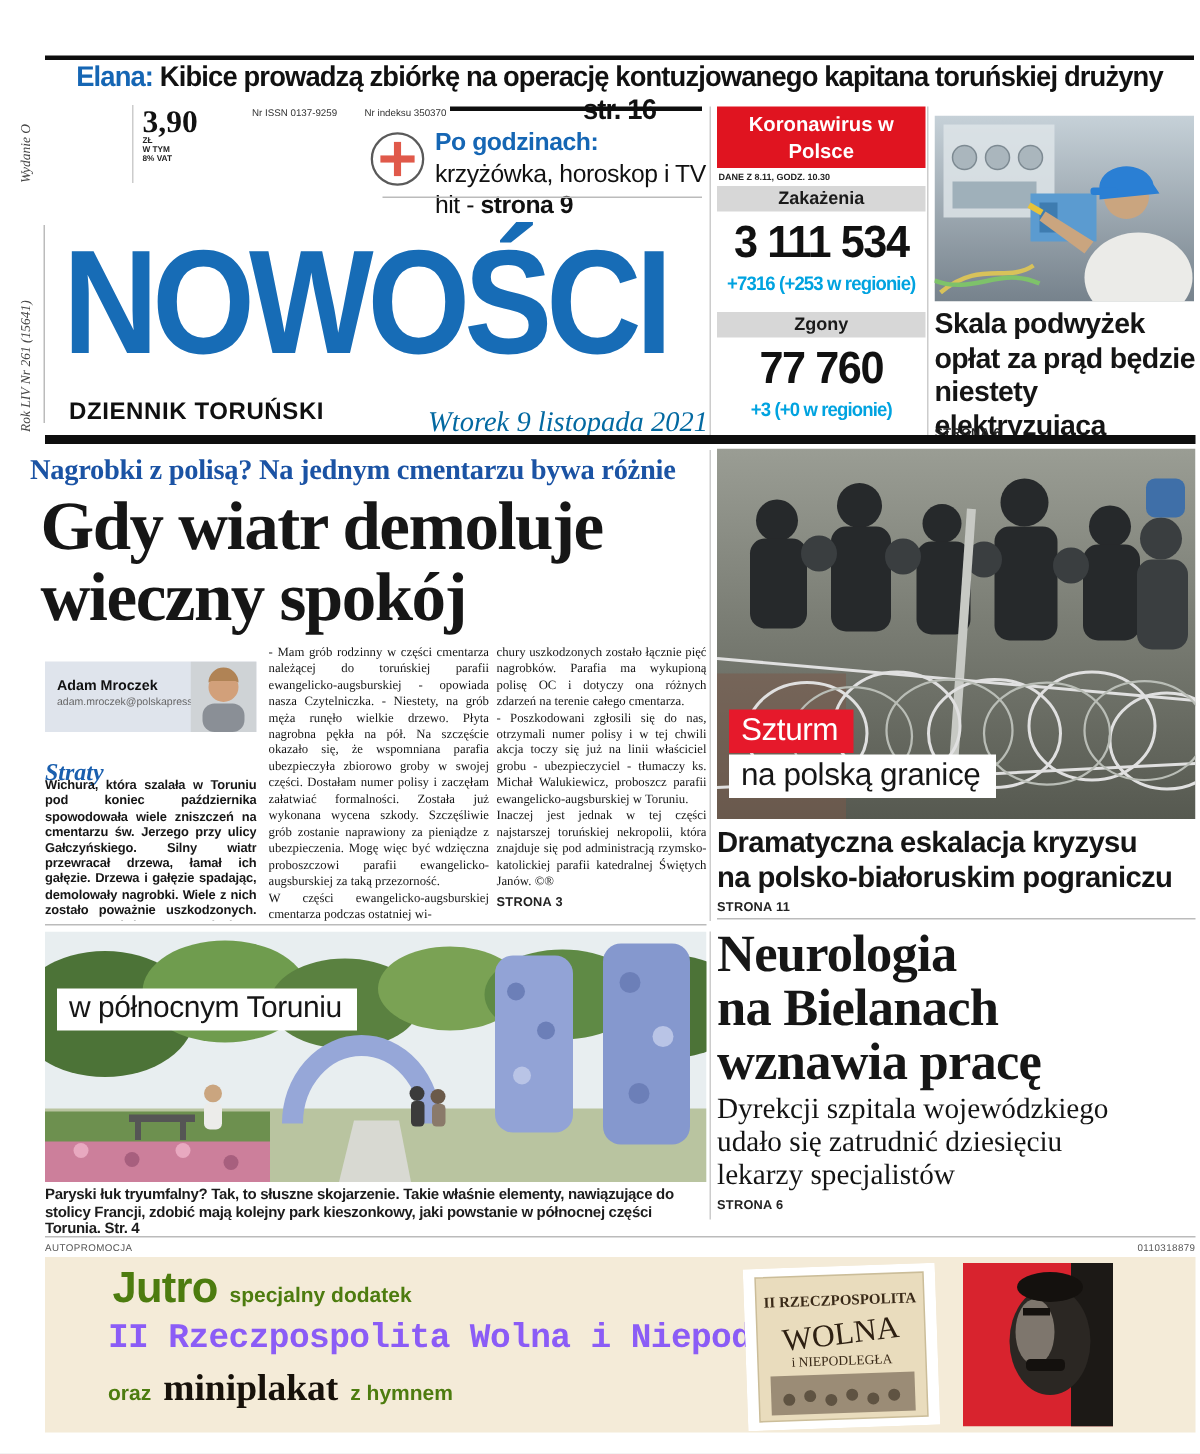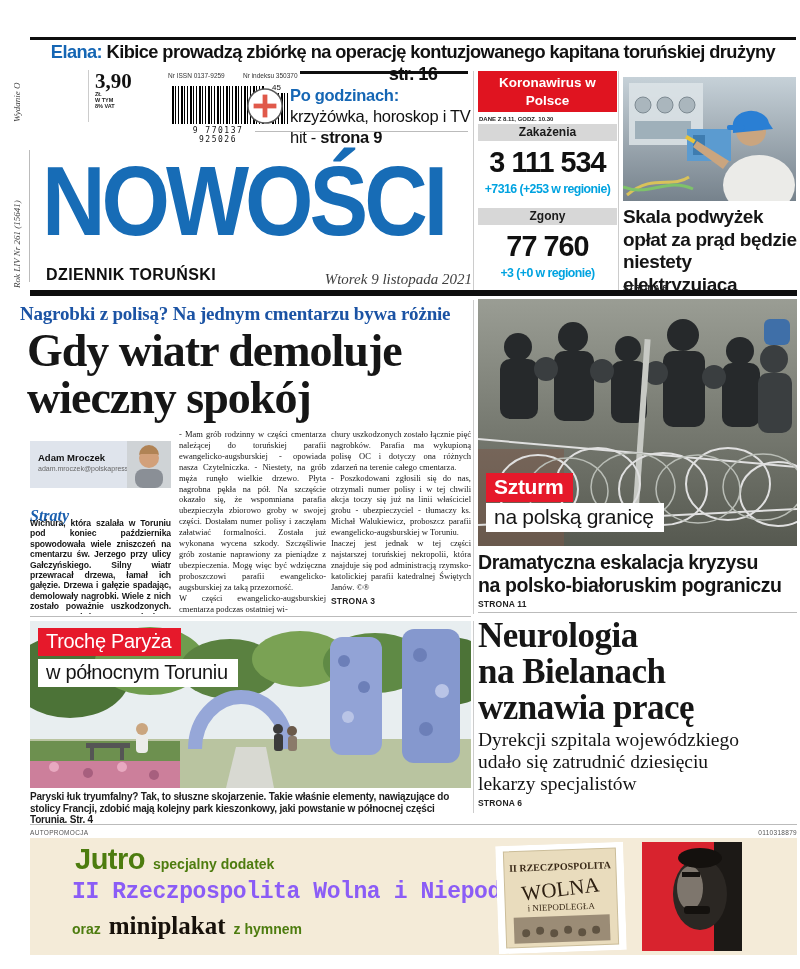--- a/index.html
+++ b/index.html
@@ -46,21 +46,21 @@
   .covid .delta{position:absolute;left:0;width:139px;text-align:center;font-weight:bold;
               font-size:13px;letter-spacing:-0.6px;color:#00a3e0;transform:scaleX(0.95);transform-origin:center;}
 
   .story-hd-sans{font-weight:bold;font-size:19px;line-height:22.5px;letter-spacing:-0.4px;color:#151515;}
   .pageref{font-weight:bold;font-size:8.5px;color:#222;letter-spacing:0.2px;}
 
   
   .logo{font-weight:bold;font-size:88px;line-height:96px;letter-spacing:-4px;color:#176cb6;
         transform:scaleY(1.12);transform-origin:top left;}
   .tagline{font-weight:bold;font-size:16px;letter-spacing:0.4px;color:#101010;}
-  .dateline{font-family:"Liberation Serif",serif;font-style:italic;font-size:15px;color:#404040;}
+  .dateline{font-family:"Liberation Serif",serif;font-style:italic;font-size:19px;color:#0369a1;}
 
   
   .kicker{font-family:"Liberation Serif",serif;font-weight:bold;font-size:19px;
           letter-spacing:-0.2px;color:#1b53a4;}
   .headline-serif{font-family:"Liberation Serif",serif;font-weight:bold;color:#161616;}
   .main-hl{font-size:46px;line-height:47px;letter-spacing:-1px;}
   .author-card{background:#dfe4ec;}
   .author-name{font-weight:bold;font-size:9.5px;}
   .author-email{font-size:7px;color:#666;}
   .sec-title{font-family:"Liberation Serif",serif;font-style:italic;font-weight:bold;
@@ -109,26 +109,20 @@
     <div class="price-big">3,90</div>
     <div class="price-small">ZŁ</div>
     <div class="price-small">W TYM</div>
     <div class="price-small">8% VAT</div>
   </div>
 
   <div class="abs tinylabel" style="left:168px;top:72px;">Nr ISSN 0137-9259</div>
   <div class="abs tinylabel" style="left:243px;top:72px;">Nr indeksu 350370</div>
   <div class="abs rule" style="left:300px;top:71px;width:168px;height:3px;"></div>
 
-  <div class="abs" style="left:172px;top:86px;width:120px;height:52px;">
-    <div class="bars" style="position:absolute;left:0;top:0;width:92px;height:38px;"></div>
-    <div class="bars" style="position:absolute;left:100px;top:7px;width:16px;height:31px;"></div>
-    <div class="abs" style="left:100px;top:-3px;font-size:8px;">45</div>
-    <div class="abs bc-digits" style="left:0;top:40px;width:92px;text-align:center;">9 770137 925026</div>
-  </div>
 
   <svg class="abs" style="left:246px;top:87px;" width="38" height="38" viewBox="0 0 40 40">
     <circle cx="20" cy="20" r="18" fill="#fff" stroke="#5a5a5a" stroke-width="1.6"></circle>
     <rect x="17.5" y="8" width="5" height="24" fill="#e0594a"></rect>
     <rect x="8" y="17.5" width="24" height="5" fill="#e0594a"></rect>
   </svg>
   <div class="abs afterhours" style="left:290px;top:85px;width:184px;">
     <span class="lbl">Po godzinach:</span><span> krzyżówka, horoskop i TV hit - </span><span class="ref">strona 9</span>
   </div>
   <div class="abs rule-gray" style="left:255px;top:131px;width:213px;height:1px;"></div>
@@ -247,21 +241,21 @@
       <path d="M0 140 L319 168"></path>
         <path d="M0 226 L319 210"></path>
     </g>
     <g fill="none" stroke="#b9bdb6" stroke-width="1.5">
       <ellipse cx="90" cy="192" rx="40" ry="33"></ellipse>
       <ellipse cx="155" cy="188" rx="42" ry="34"></ellipse>
       <ellipse cx="220" cy="190" rx="42" ry="34"></ellipse>
       <ellipse cx="285" cy="188" rx="40" ry="33"></ellipse>
     </g>
   </svg>
-  <div class="abs tag tag-red" style="left:486px;top:473px;font-weight:bold;">Szturm</div>
+  <div class="abs tag tag-red" style="left:486px;top:473px;">Szturm</div>
   <div class="abs tag tag-white" style="left:486px;top:503px;">na polską granicę</div>
   <div class="abs story-hd-sans pre" style="left:478px;top:551px;width:320px;font-size:19.5px;">Dramatyczna eskalacja kryzysu
 na polsko-białoruskim pograniczu</div>
   <div class="abs pageref" style="left:478px;top:599px;">STRONA 11</div>
   <div class="abs rule-gray" style="left:478px;top:612px;width:319px;height:1px;"></div>
 
   <div class="abs rule-gray" style="left:30px;top:616px;width:441px;height:1px;"></div>
   <svg class="abs" style="left:30px;top:621px;" width="441" height="167" viewBox="0 0 441 167">
     <rect width="441" height="167" fill="#e8eef0"></rect>
     <rect y="118" width="441" height="49" fill="#b9c4a0"></rect>
@@ -294,21 +288,20 @@
     <rect x="56" y="122" width="44" height="5" fill="#555"></rect>
     <rect x="60" y="127" width="4" height="12" fill="#555"></rect>
       <rect x="90" y="127" width="4" height="12" fill="#555"></rect>
     <circle cx="112" cy="108" r="6" fill="#caa57f"></circle>
       <rect x="106" y="114" width="12" height="18" rx="4" fill="#ececea"></rect>
     <circle cx="248" cy="108" r="5" fill="#3b3b3b"></circle>
       <rect x="244" y="113" width="9" height="17" rx="3" fill="#3b3b3b"></rect>
     <circle cx="262" cy="110" r="5" fill="#6b5a4a"></circle>
       <rect x="258" y="115" width="9" height="15" rx="3" fill="#8a7a6a"></rect>
   </svg>
-  <div class="abs tag tag-red" style="left:38px;top:628px;font-size:20px;">Trochę Paryża</div>
   <div class="abs tag tag-white" style="left:38px;top:659px;font-size:20px;">w północnym Toruniu</div>
   <div class="abs caption" style="left:30px;top:791px;width:441px;">Paryski łuk tryumfalny? Tak, to słuszne skojarzenie. Takie właśnie elementy, nawiązujące do stolicy Francji, zdobić mają kolejny park kieszonkowy, jaki powstanie w północnej części Torunia. Str. 4</div>
 
   <div class="abs vrule" style="left:473px;top:621px;height:192px;"></div>
   <div class="abs headline-serif neuro-hl pre" style="left:478px;top:618px;width:320px;">Neurologia
 na Bielanach
 wznawia pracę</div>
   <div class="abs neuro-sub pre" style="left:478px;top:729px;width:320px;">Dyrekcji szpitala wojewódzkiego
 udało się zatrudnić dziesięciu
 lekarzy specjalistów</div>

